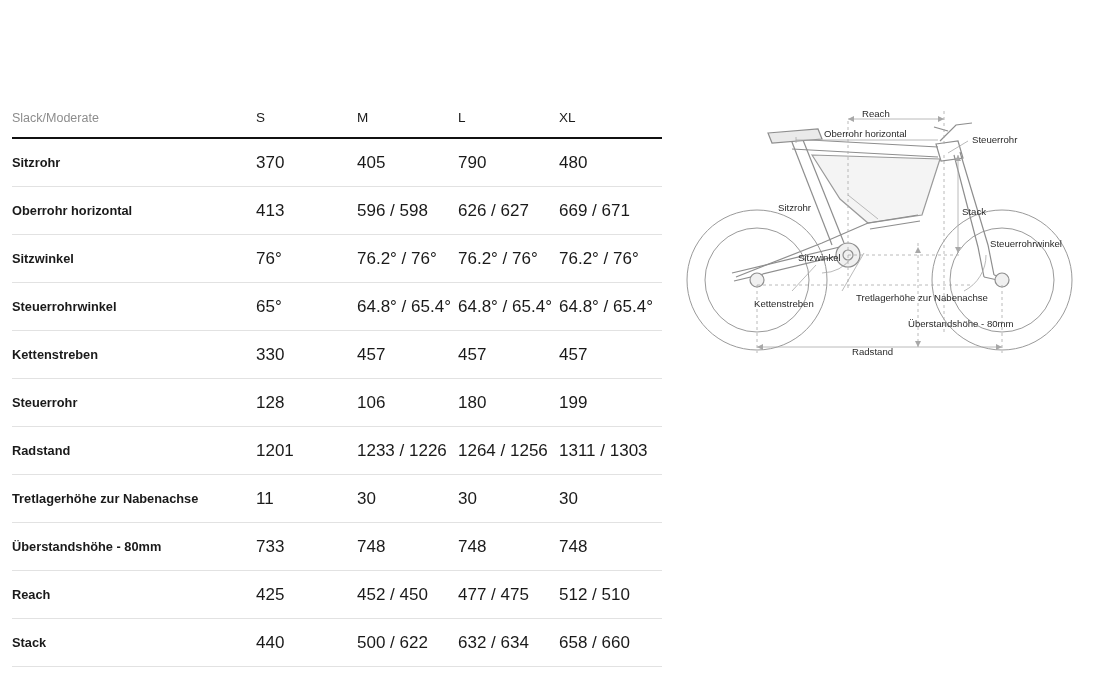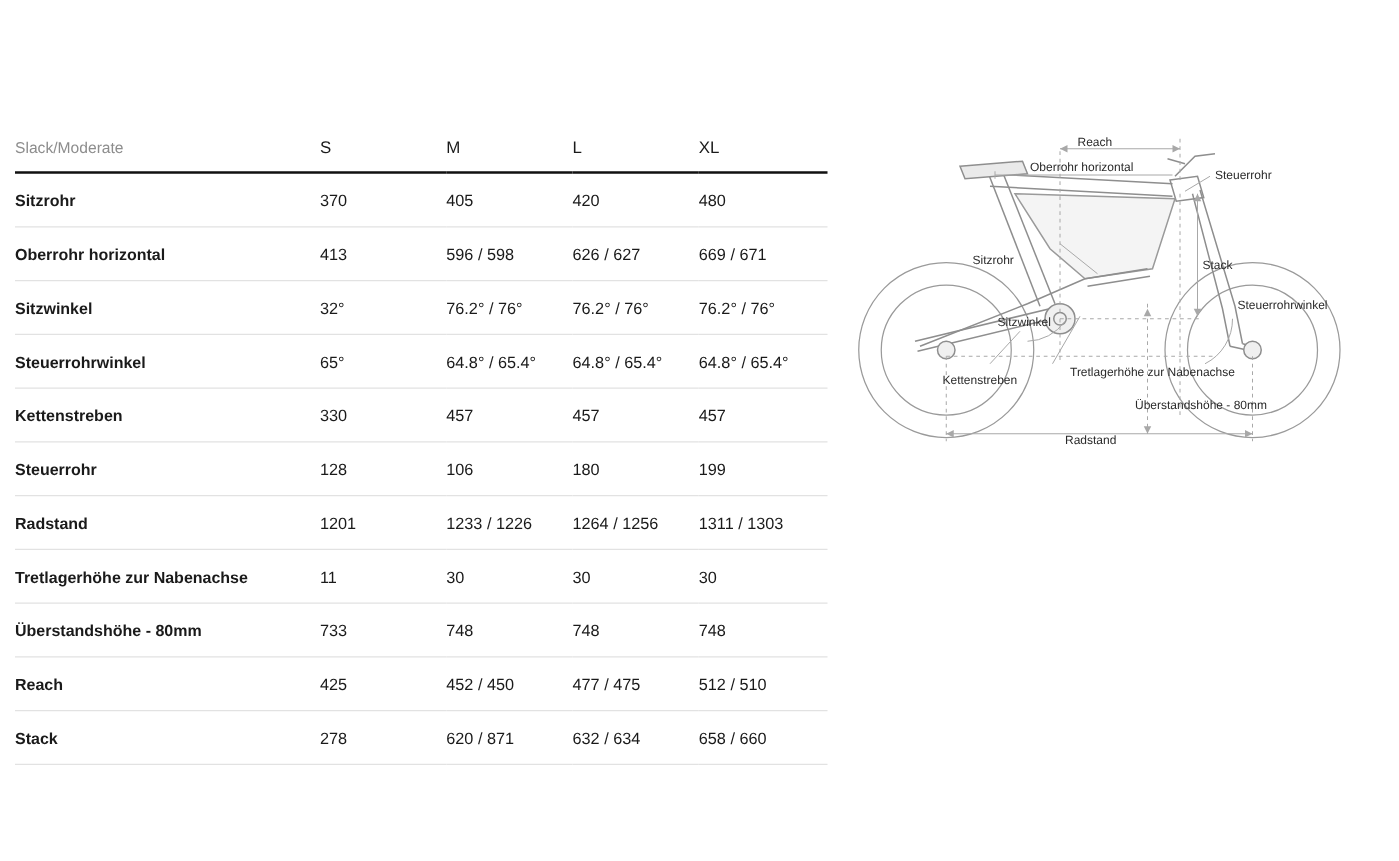--- a/index.html
+++ b/index.html
@@ -50,21 +50,21 @@
     font-size: 12.5px;
   }
   table.geo thead th.head-size {
     color: #1a1a1a;
     font-size: 13.5px;
   }
   table.geo thead tr {
     border-bottom: 2px solid #111111;
   }
   table.geo tbody td {
-    font-size: 13px;
+    font-size: 17px;
     padding: 13.5px 0 13.5px 0;
     border-bottom: 1px solid #e2e2e2;
     vertical-align: middle;
     color: #1a1a1a;
   }
   table.geo tbody td.lbl {
     font-weight: bold;
     font-size: 12.8px;
   }
   table.geo tbody tr:last-child td {
@@ -107,33 +107,33 @@
           <th class="head-size">M</th>
           <th class="head-size">L</th>
           <th class="head-size">XL</th>
         </tr>
       </thead>
       <tbody>
         <tr>
           <td class="lbl">Sitzrohr</td>
           <td>370</td>
           <td>405</td>
-          <td>420</td>
+          <td>790</td>
           <td>480</td>
         </tr>
         <tr>
           <td class="lbl">Oberrohr horizontal</td>
           <td>413</td>
           <td>596 / 598</td>
           <td>626 / 627</td>
           <td>669 / 671</td>
         </tr>
         <tr>
           <td class="lbl">Sitzwinkel</td>
-          <td>32°</td>
+          <td>76°</td>
           <td>76.2° / 76°</td>
           <td>76.2° / 76°</td>
           <td>76.2° / 76°</td>
         </tr>
         <tr>
           <td class="lbl">Steuerrohrwinkel</td>
           <td>65°</td>
           <td>64.8° / 65.4°</td>
           <td>64.8° / 65.4°</td>
           <td>64.8° / 65.4°</td>
@@ -175,22 +175,22 @@
         </tr>
         <tr>
           <td class="lbl">Reach</td>
           <td>425</td>
           <td>452 / 450</td>
           <td>477 / 475</td>
           <td>512 / 510</td>
         </tr>
         <tr>
           <td class="lbl">Stack</td>
-          <td>278</td>
-          <td>620 / 871</td>
+          <td>440</td>
+          <td>500 / 622</td>
           <td>632 / 634</td>
           <td>658 / 660</td>
         </tr>
       </tbody>
     </table>
   </div>
 
   <div class="diagram">
     <svg width="440" height="290" viewBox="0 0 440 290" xmlns="http://www.w3.org/2000/svg">
       <g fill="none" stroke="#9a9a9a" stroke-width="1">

